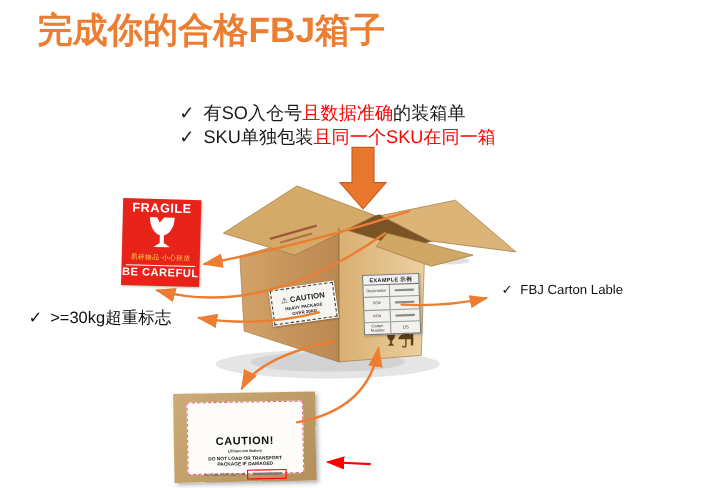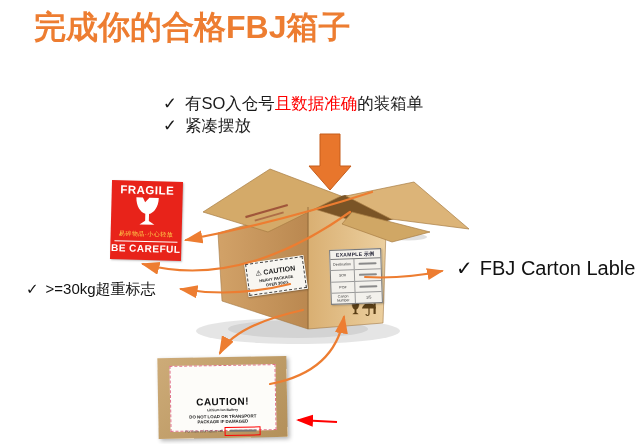--- a/index.html
+++ b/index.html
@@ -11,21 +11,21 @@
   .title{position:absolute;left:34px;top:6px;font-size:32px;font-weight:bold;color:#ED7D31;z-index:4;}
 
   .checklist{position:absolute;left:163px;top:47px;font-size:16.5px;line-height:21.5px;z-index:4;white-space:nowrap;margin-top:46px;}
   .check-row .chk{display:inline-block;width:22px;font-weight:bold;}
   .red{color:#FF0000;}
 
   .note{position:absolute;z-index:4;white-space:nowrap;color:#111;}
   .note .chk{font-weight:bold;margin-right:7px;}
   .fragile-note{left:8px;top:146px;font-size:18px;}
   .overweight-note{left:26px;top:280px;font-size:15px;}
-  .carton-note{left:456px;top:256px;font-size:20px;}
+  .carton-note{left:456px;top:256px;font-size:12px;}
   .battery-note{left:286px;top:402px;font-size:18px;}
 
   
   .fragile-label{position:absolute;left:111px;top:181px;width:71px;height:79px;background:#E8231A;
     transform:rotate(1.5deg);z-index:2;display:flex;flex-direction:column;align-items:center;
     color:#fff;box-shadow:1px 1px 2px rgba(0,0,0,.25);}
   .fragile-title{font-size:11.5px;font-weight:bold;letter-spacing:.5px;margin-top:3px;}
   .fragile-cn{font-size:6px;color:#FFD24A;margin-top:1px;letter-spacing:.5px;}
   .fragile-rule{width:88%;border-top:1.5px solid #fff;margin:2px 0 1px 0;}
   .fragile-footer{font-size:10px;font-weight:bold;letter-spacing:.5px;}
@@ -194,21 +194,21 @@
     <path d="M337,422 L298,420" fill="none" stroke="#FF0000" stroke-width="2" marker-end="url(#ahR)"></path>
   </svg>
 
   <div class="title">完成你的合格FBJ箱子</div>
 
   <div class="checklist">
     <div class="check-row">
       <span class="chk">✓</span><span>有SO入仓号</span><span class="red">且数据准确</span><span>的装箱单</span>
     </div>
     <div class="check-row">
-      <span class="chk">✓</span><span>紧凑摆放</span><span class="red"></span><span></span>
+      <span class="chk">✓</span><span>SKU单独包装</span><span class="red">且同一个SKU在同一箱</span><span></span>
     </div>
   </div>
 
 
   <div class="note overweight-note">
     <span class="chk">✓</span><span>&gt;=30kg超重标志</span>
   </div>
 
   <div class="note carton-note">
     <span class="chk">✓</span><span>FBJ Carton Lable</span>

